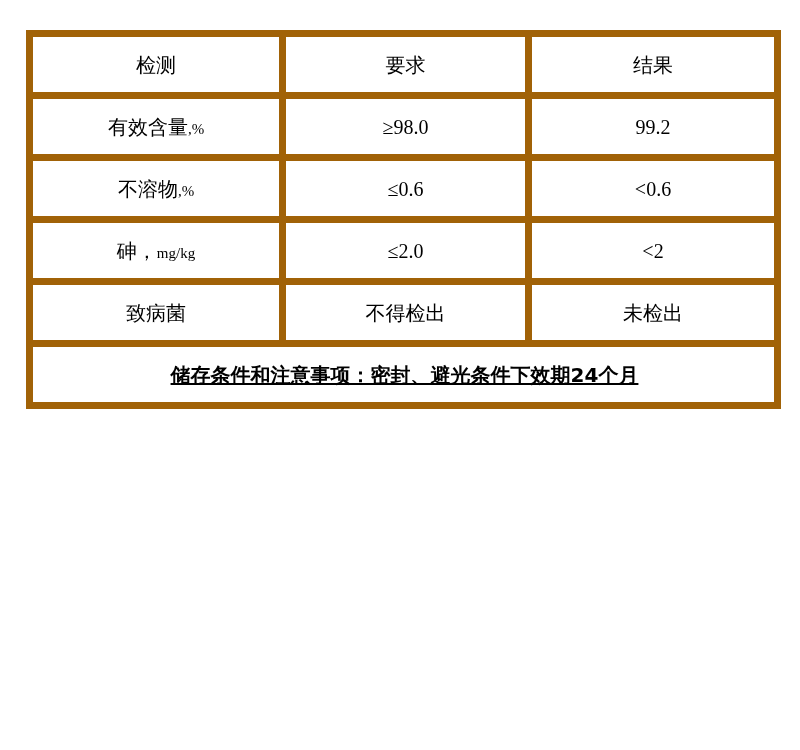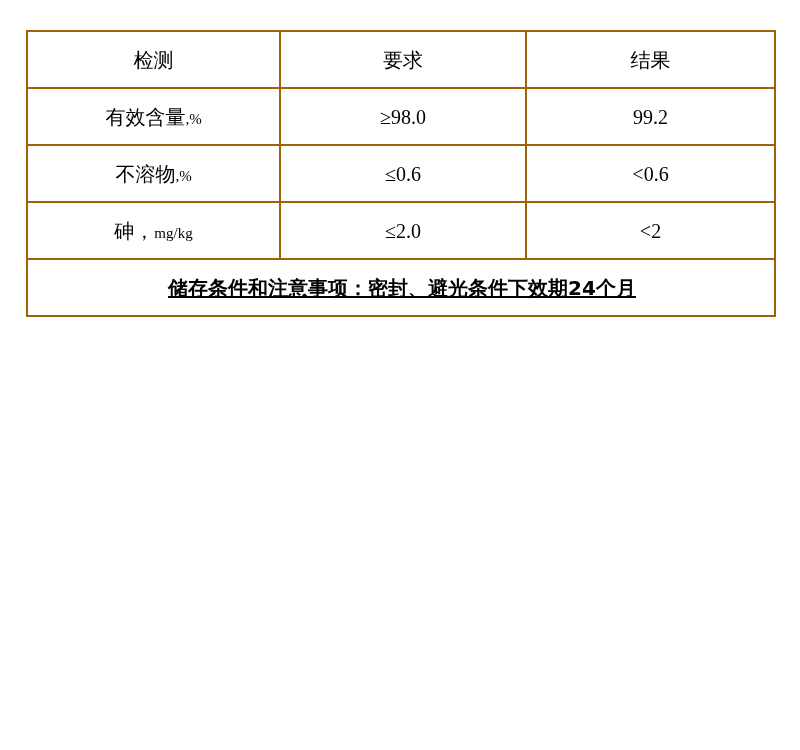--- a/index.html
+++ b/index.html
@@ -24,21 +24,21 @@
     left: 26px;
     top: 30px;
     width: 748px;
   }
   table.spec {
     border-collapse: collapse;
     width: 748px;
     table-layout: fixed;
   }
   table.spec td {
-    border: 2px solid #a16207;
+    border: 7px solid #a16207;
     text-align: center;
     vertical-align: middle;
     padding: 0;
     height: 55px;
     font-size: 20px;
     line-height: 1.2;
   }
   table.spec col.c1 { width: 253px; }
   table.spec col.c2 { width: 246px; }
   table.spec col.c3 { width: 249px; }
@@ -122,20 +122,31 @@
               <span class="cell-inner">≤2.0</span>
             </td>
           <td>
               <span class="cell-inner">&lt;2</span>
             </td>
         </tr>
 
 
 
 
+        <tr>
+          <td>
+              <span class="cell-inner">致病菌</span>
+            </td>
+          <td>
+              <span class="cell-inner">不得检出</span>
+            </td>
+          <td>
+              <span class="cell-inner">未检出</span>
+            </td>
+        </tr>
 
         <tr class="footer-row">
           <td colspan="3">
               <span class="cell-inner">储存条件和注意事项：密封、避光条件下效期24个月</span>
             </td>
         </tr>
       </tbody>
     </table>
   </div>
 </div>

